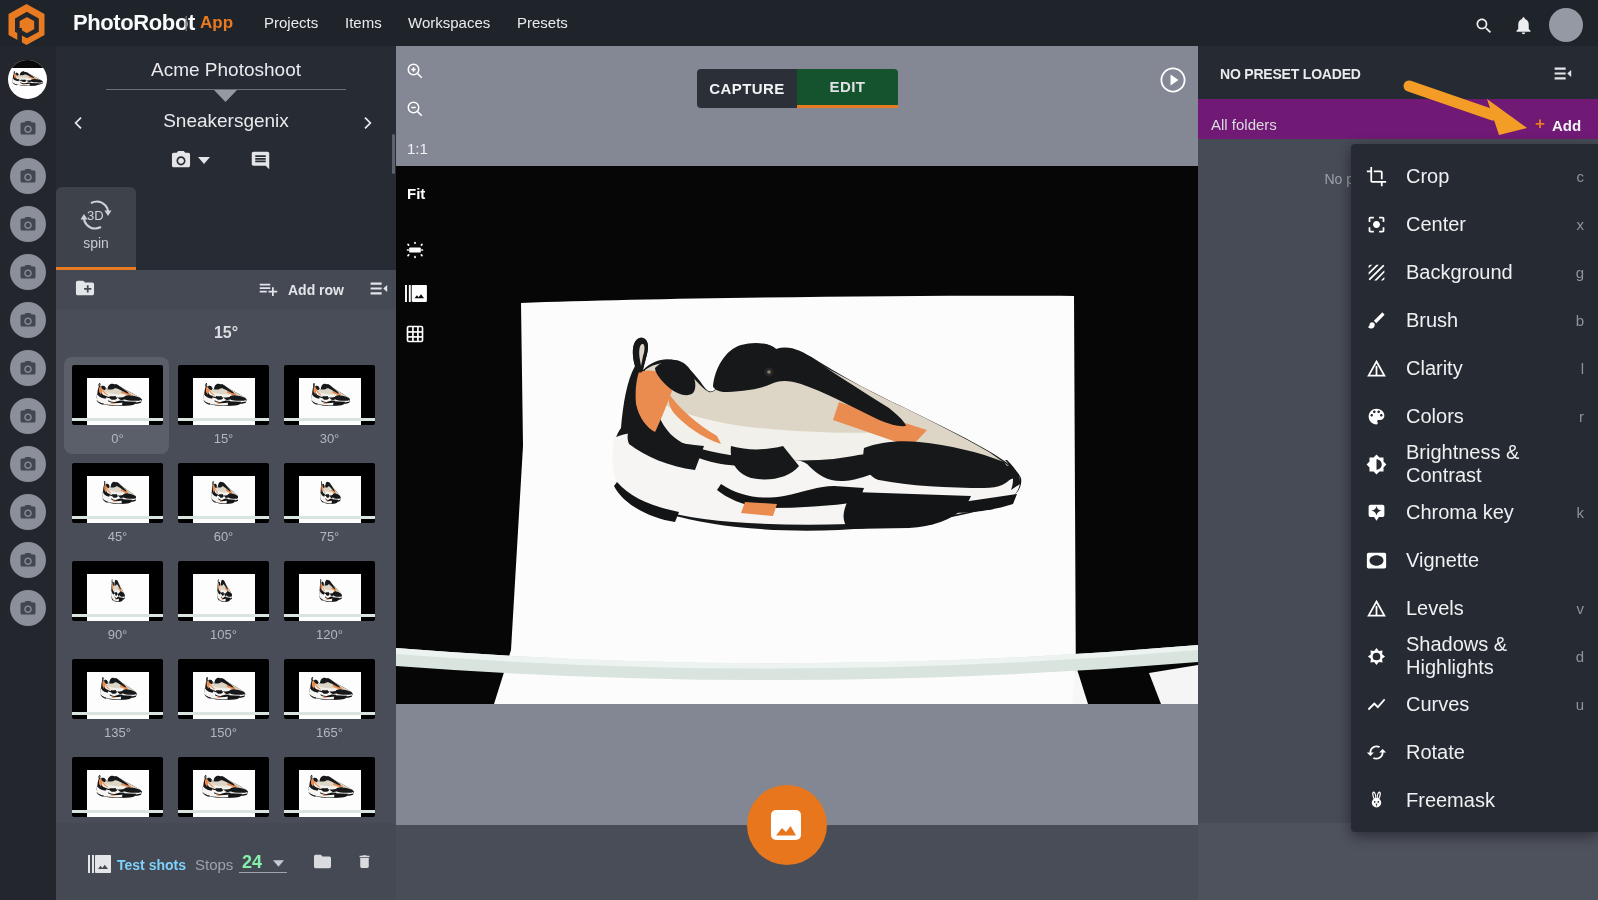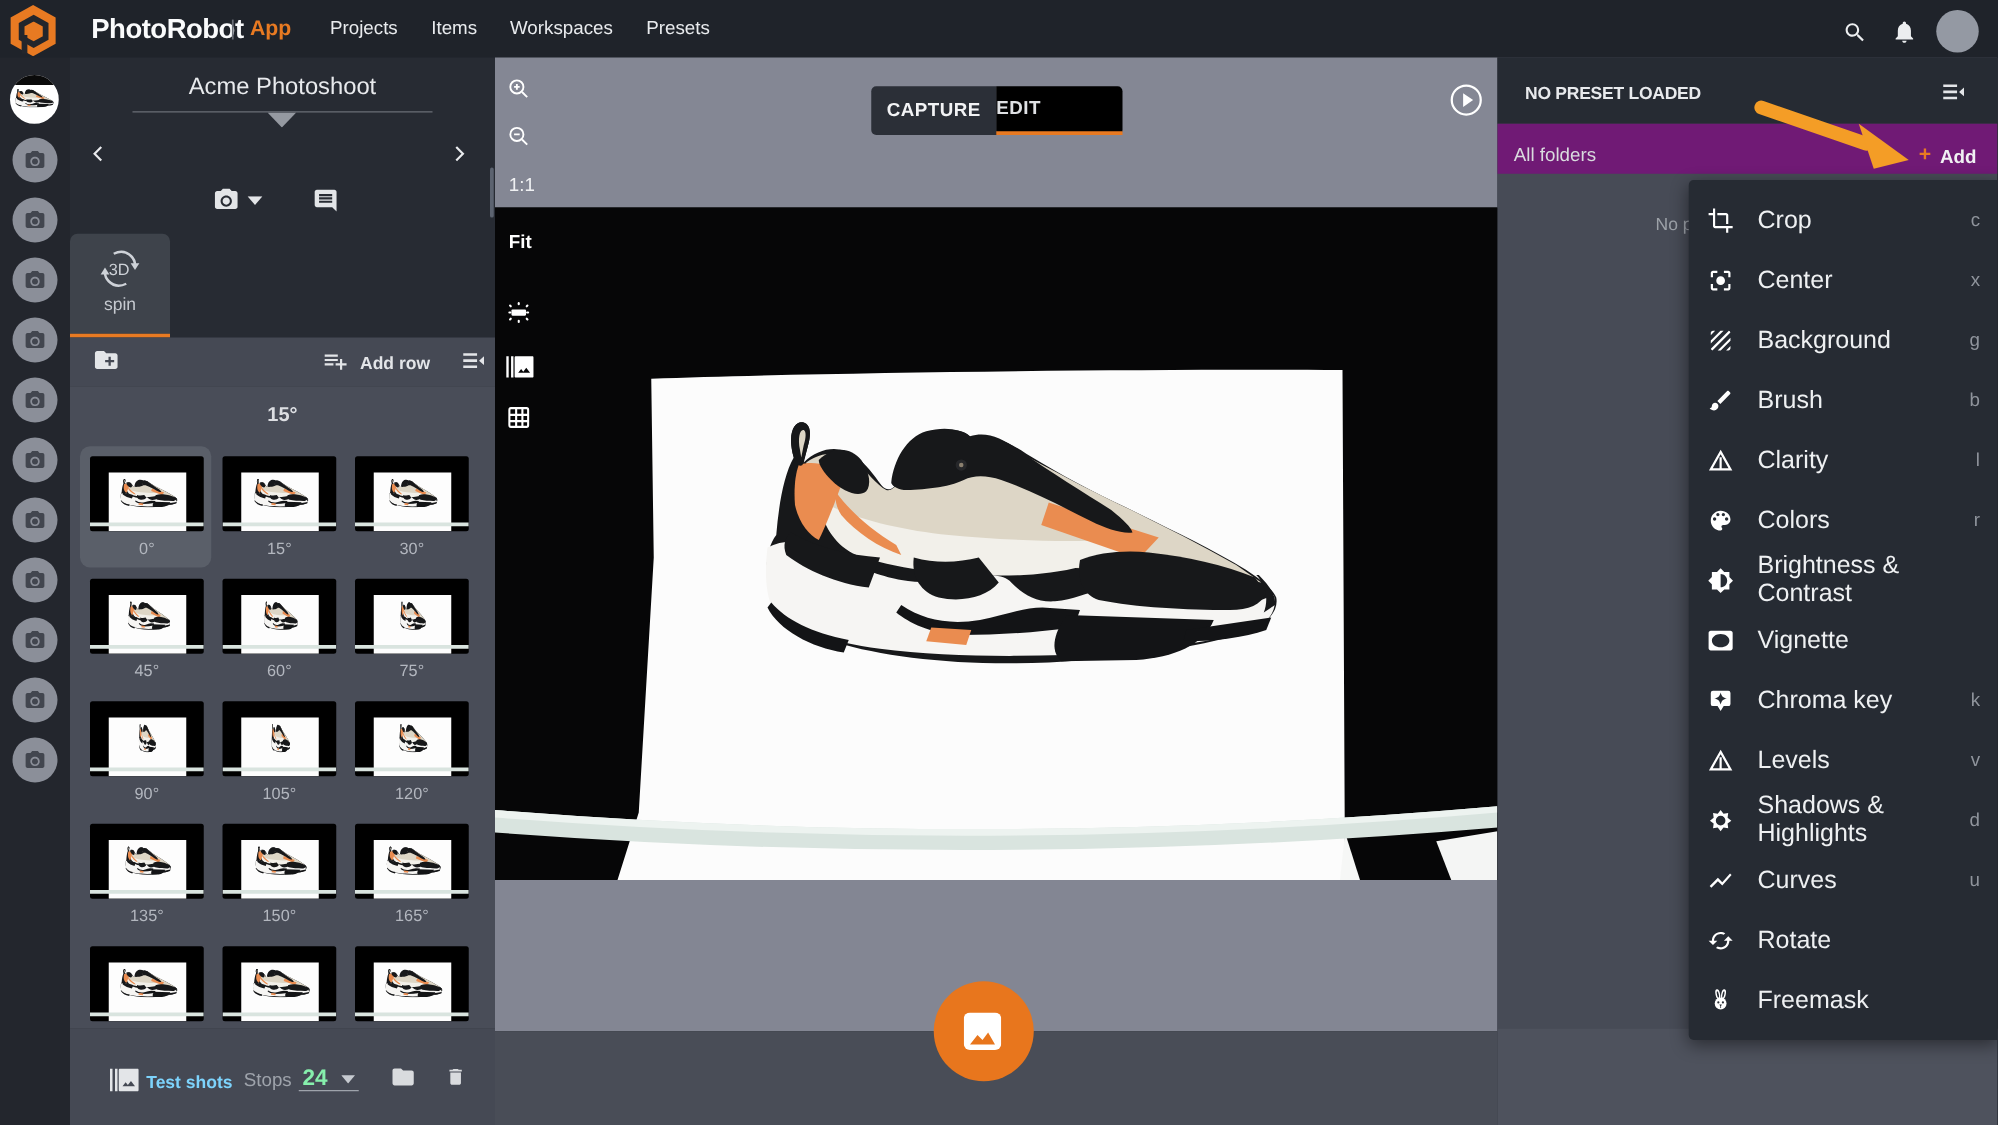--- a/index.html
+++ b/index.html
@@ -124,20 +124,21 @@
         </svg>
       </div>
     </div>
 
 <div id="lpanel">
   <div class="abs" style="left:0;top:13px;width:340px;text-align:center;font-size:19px;color:#e8eaed">Acme Photoshoot</div>
   <div class="abs" style="left:50px;top:43px;width:240px;height:1px;background:#6b6f77"></div>
   <svg class="abs" style="left:158px;top:44px" width="23" height="12" viewBox="0 0 23 12">
         <polygon points="0,0 23,0 11.5,12" fill="#9599a1"></polygon>
       </svg>
+  <div class="abs" style="left:0;top:64px;width:340px;text-align:center;font-size:19px;color:#e8eaed">Sneakersgenix</div>
   <svg class="abs" style="left:15px;top:69px" width="16" height="16" viewBox="0 0 24 24" fill="none" stroke="#e8eaed" stroke-width="2.6">
         <polyline points="15,4 7,12 15,20"></polyline>
       </svg>
   <svg class="abs" style="left:303px;top:69px" width="16" height="16" viewBox="0 0 24 24" fill="none" stroke="#e8eaed" stroke-width="2.6">
         <polyline points="9,4 17,12 9,20"></polyline>
       </svg>
   <svg class="abs" style="left:114px;top:104px" width="22" height="19" viewBox="0 0 24 21" fill="#e3e5e8">
         <path d="M12 15.2c1.8 0 3.2-1.4 3.2-3.2s-1.4-3.2-3.2-3.2S8.8 10.2 8.8 12s1.4 3.2 3.2 3.2zM9 1 7.2 3H4C2.9 3 2 3.9 2 5v12c0 1.1.9 2 2 2h16c1.1 0 2-.9 2-2V5c0-1.1-.9-2-2-2h-3.2L15 1H9zm3 16c-2.8 0-5-2.2-5-5s2.2-5 5-5 5 2.2 5 5-2.2 5-5 5z"></path>
       </svg>
   <svg class="abs" style="left:142px;top:111px" width="12" height="7" viewBox="0 0 12 7">
@@ -322,21 +323,21 @@
         <line x1="7" y1="10" x2="13" y2="10"></line>
       </svg>
   <svg class="abs" style="left:10px;top:54px" width="18" height="18" viewBox="0 0 24 24" fill="none" stroke="#fff" stroke-width="2">
         <circle cx="10" cy="10" r="7"></circle>
         <line x1="15.5" y1="15.5" x2="21" y2="21"></line>
         <line x1="7" y1="10" x2="13" y2="10"></line>
       </svg>
   <div class="abs" style="left:11px;top:94px;font-size:15px;color:#f0f1f3">1:1</div>
 
   <div class="abs" style="left:301px;top:23px;width:100px;height:39px;background:#2b2f37;border-radius:4px 0 0 4px;text-align:center;line-height:39px;font-size:15px;font-weight:bold;color:#f2f3f5;letter-spacing:0.4px">CAPTURE</div>
-  <div class="abs" style="left:401px;top:23px;width:101px;height:39px;background:#000000;border-radius:0 4px 4px 0;text-align:left;line-height:36px;font-size:15px;font-weight:bold;color:#dfe1e4;letter-spacing:0.4px">EDIT</div>
+  <div class="abs" style="left:401px;top:23px;width:101px;height:39px;background:#14532d;border-radius:0 4px 4px 0;text-align:center;line-height:36px;font-size:15px;font-weight:bold;color:#dfe1e4;letter-spacing:0.4px">EDIT</div>
   <div class="abs" style="left:401px;top:59px;width:101px;height:3px;background:#e87a22"></div>
   <svg class="abs" style="left:764px;top:21px" width="26" height="26" viewBox="0 0 26 26">
         <circle cx="13" cy="13" r="11.6" fill="none" stroke="#fff" stroke-width="1.8"></circle>
         <polygon points="10.5,7.5 18.5,13 10.5,18.5" fill="#fff"></polygon>
       </svg>
 </div>
 
 <div id="canvas">
   <svg class="abs" style="left:0;top:0" width="802" height="538" viewBox="0 0 802 538">
     <rect x="0" y="0" width="802" height="538" fill="#060607"></rect>
@@ -447,31 +448,31 @@
       </div>
       <div class="mi">
         <svg viewBox="0 0 24 24">
           <path fill="#fff" d="M20 15.31 23.31 12 20 8.69V4h-4.69L12 .69 8.69 4H4v4.69L.69 12 4 15.31V20h4.69L12 23.31 15.31 20H20v-4.69zM12 18V6c3.31 0 6 2.69 6 6s-2.69 6-6 6z"></path>
         </svg>
         <span class="lbl">Brightness &amp; Contrast</span>
         <span class="key"></span>
       </div>
       <div class="mi">
         <svg viewBox="0 0 24 24">
+          <path fill="#fff" fill-rule="evenodd" d="M5 3h14a2 2 0 0 1 2 2v10a2 2 0 0 1-2 2h-4.2L12 21.5 9.2 17H5a2 2 0 0 1-2-2V5a2 2 0 0 1 2-2zm7 1.5C11 8.2 9.8 9.2 6.2 10c3.6.8 4.8 1.8 5.8 5.5 1-3.7 2.2-4.7 5.8-5.5-3.6-.8-4.8-1.8-5.8-5.5z"></path>
+        </svg>
+        <span class="lbl">Chroma key</span>
+        <span class="key">k</span>
+      </div>
+      <div class="mi">
+        <svg viewBox="0 0 24 24">
           <path fill="#fff" d="M21 3H3c-1.1 0-2 .9-2 2v14c0 1.1.9 2 2 2h18c1.1 0 2-.9 2-2V5c0-1.1-.9-2-2-2zm-9 15c-4.42 0-8-2.69-8-6s3.58-6 8-6 8 2.69 8 6-3.58 6-8 6z"></path>
         </svg>
         <span class="lbl">Vignette</span>
         <span class="key"></span>
-      </div>
-      <div class="mi">
-        <svg viewBox="0 0 24 24">
-          <path fill="#fff" fill-rule="evenodd" d="M5 3h14a2 2 0 0 1 2 2v10a2 2 0 0 1-2 2h-4.2L12 21.5 9.2 17H5a2 2 0 0 1-2-2V5a2 2 0 0 1 2-2zm7 1.5C11 8.2 9.8 9.2 6.2 10c3.6.8 4.8 1.8 5.8 5.5 1-3.7 2.2-4.7 5.8-5.5-3.6-.8-4.8-1.8-5.8-5.5z"></path>
-        </svg>
-        <span class="lbl">Chroma key</span>
-        <span class="key">k</span>
       </div>
       <div class="mi">
         <svg viewBox="0 0 24 24">
           <path fill="none" stroke="#fff" stroke-width="2" d="M12 4 21 20 H3 Z"></path>
           <line x1="12" y1="9" x2="12" y2="20" stroke="#fff" stroke-width="2"></line>
         </svg>
         <span class="lbl">Levels</span>
         <span class="key">v</span>
       </div>
       <div class="mi">

